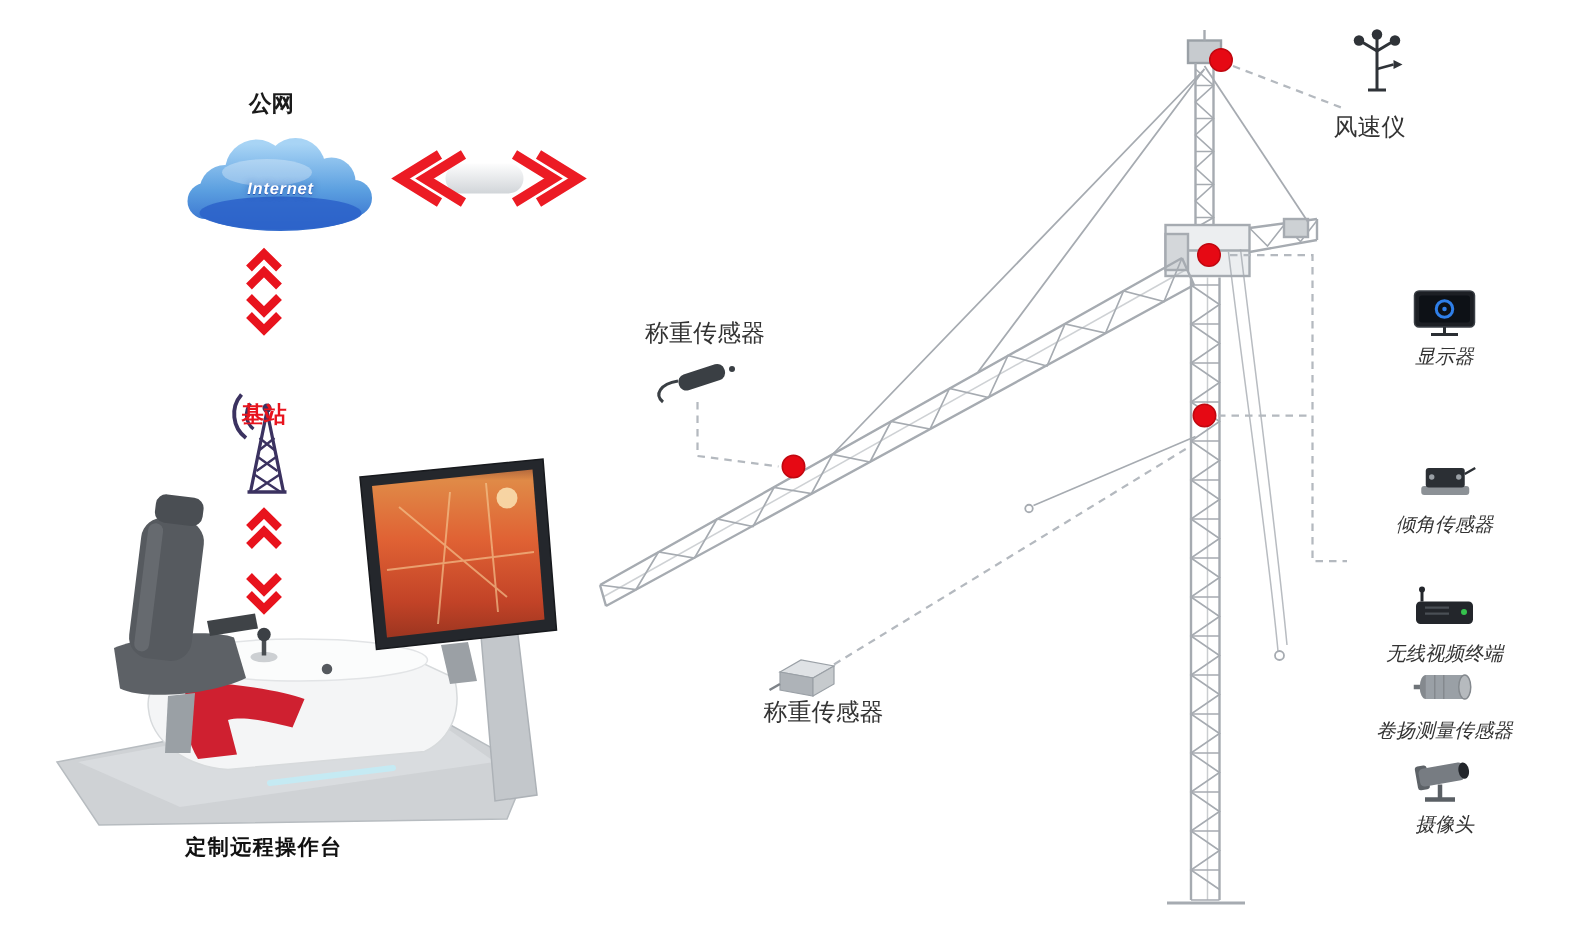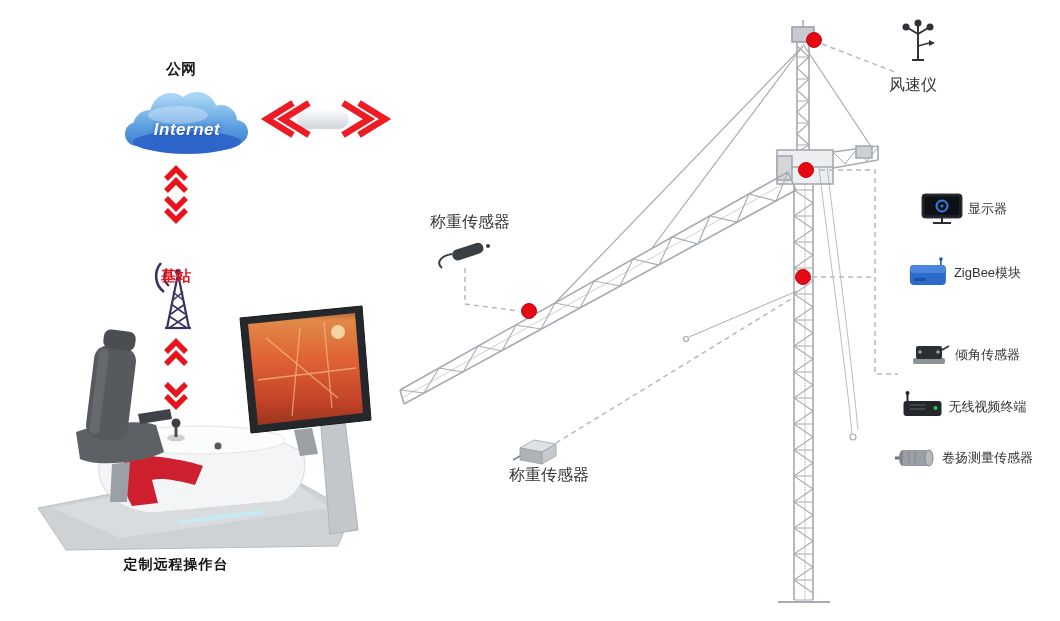--- a/index.html
+++ b/index.html
@@ -3,24 +3,24 @@
 <meta charset="utf-8">
 <style>
   html,body{margin:0;padding:0;background:#fff;}
   body{font-family:"Liberation Sans","DejaVu Sans",sans-serif;}
   #stage{position:relative;width:1060px;height:621px;overflow:hidden;background:#ffffff;}
   svg.art{position:absolute;left:0;top:0;}
   .lbl{position:absolute;transform:translateX(-50%);white-space:nowrap;font-size:16px;color:#333;}
   .lbl.b{font-weight:bold;font-size:15px;color:#1a1a1a;}
   .lbl.red{color:#e8131d;}
   .lbl.big{font-size:14px;color:#111;font-weight:bold;letter-spacing:1px;}
-  #internet-label{font-style:italic;font-weight:bold;color:#fff;font-size:17px;letter-spacing:.5px;
+  #internet-label{font-style:italic;font-weight:bold;color:#fff;font-size:11px;letter-spacing:.5px;
     text-shadow:0 1px 0 #2a57b8,0 0 5px rgba(28,70,165,.65);}
   .device-item{position:absolute;left:963px;transform:translateX(-50%);
-    display:flex;flex-direction:row;align-items:center;gap:3px;}
+    display:flex;flex-direction:column;align-items:center;gap:3px;font-style:italic;}
   .device-item .dev-label{font-size:13px;color:#333;white-space:nowrap;}
   .dev-icon{display:block;line-height:0;}
 </style>
 </head>
 <body>
 
 <div id="stage">
 
   <svg class="art" width="1060" height="621" viewBox="0 0 1060 621">
     <defs>
@@ -209,34 +209,22 @@
         <rect x="6" y="5" width="34" height="18" rx="2" fill="#0d1116"></rect>
         <circle cx="23" cy="14" r="5.5" stroke="#2f7fe8" stroke-width="2" fill="none"></circle>
         <circle cx="23" cy="14" r="1.5" fill="#2f7fe8"></circle>
         <line x1="23" y1="26" x2="23" y2="30" stroke="#2a2e33" stroke-width="2"></line>
         <line x1="14" y1="31" x2="32" y2="31" stroke="#2a2e33" stroke-width="2"></line>
       </svg>
     </span>
     <span class="dev-label">显示器</span>
   </div>
 
-  <div class="device-item" style="top:256px;">
-    <span class="dev-icon">
-      <svg width="46" height="34" viewBox="0 0 46 34">
-        <line x1="36" y1="3" x2="36" y2="10" stroke="#23579e" stroke-width="1.6"></line>
-        <circle cx="36" cy="3" r="1.8" fill="#23579e"></circle>
-        <rect x="5" y="9" width="36" height="20" rx="4" fill="#2c6bcc"></rect>
-        <rect x="5" y="9" width="36" height="8" rx="4" fill="#4a86dd"></rect>
-        <rect x="9" y="22" width="12" height="3" rx="1.5" fill="#1c4f9e"></rect>
-      </svg>
-    </span>
-    <span class="dev-label">ZigBee模块</span>
-  </div>
-
-  <div class="device-item" style="top:338px;">
+
+  <div class="device-item" style="top:304px;">
     <span class="dev-icon">
       <svg width="46" height="34" viewBox="0 0 46 34">
         <rect x="7" y="20" width="32" height="6" rx="2" fill="#8c9196"></rect>
         <rect x="10" y="8" width="26" height="13" rx="2" fill="#2b2f34"></rect>
         <circle cx="14" cy="14" r="1.8" fill="#9aa0a6"></circle>
         <circle cx="32" cy="14" r="1.8" fill="#9aa0a6"></circle>
         <path d="M36,12 L43,8" stroke="#2b2f34" stroke-width="1.6" fill="none"></path>
       </svg>
     </span>
     <span class="dev-label">倾角传感器</span>
@@ -261,14 +249,28 @@
         <line x1="2" y1="17" x2="7" y2="17" stroke="#6f7479" stroke-width="3"></line>
         <ellipse cx="10" cy="17" rx="4" ry="8" fill="#84898e"></ellipse>
         <rect x="10" y="9" width="26" height="16" fill="#9aa0a6"></rect>
         <ellipse cx="36" cy="17" rx="4" ry="8" fill="#b6babe" stroke="#84898e"></ellipse>
         <path d="M16,9 V25 M22,9 V25" stroke="#84898e" stroke-width="1"></path>
       </svg>
     </span>
     <span class="dev-label">卷扬测量传感器</span>
   </div>
 
+  <div class="device-item" style="top:498px;">
+    <span class="dev-icon">
+      <svg width="46" height="40" viewBox="0 0 46 40">
+        <line x1="20" y1="34" x2="20" y2="25" stroke="#5a5f64" stroke-width="3"></line>
+        <line x1="10" y1="35" x2="30" y2="35" stroke="#5a5f64" stroke-width="3"></line>
+        <g transform="rotate(-10 23 18)">
+          <rect x="4" y="10" width="8" height="16" rx="2" fill="#5d6267"></rect>
+          <rect x="6" y="12" width="30" height="12" rx="3" fill="#777c82"></rect>
+          <ellipse cx="36" cy="18" rx="3.5" ry="5.5" fill="#23262b"></ellipse>
+        </g>
+      </svg>
+    </span>
+    <span class="dev-label">摄像头</span>
+  </div>
 
 </div>
 
 </body></html>

